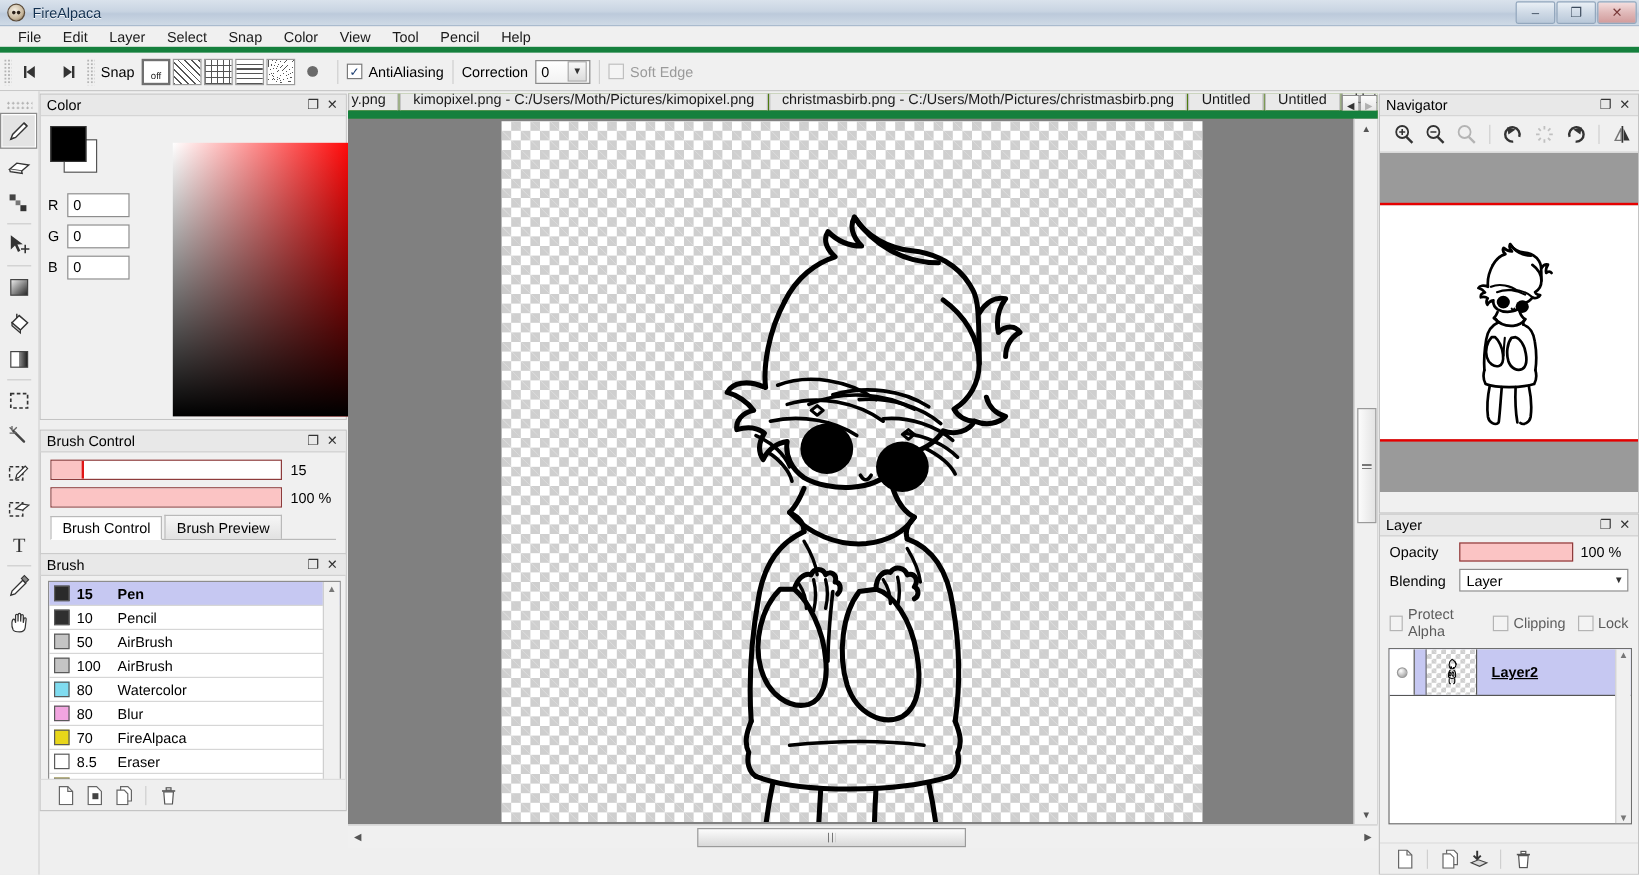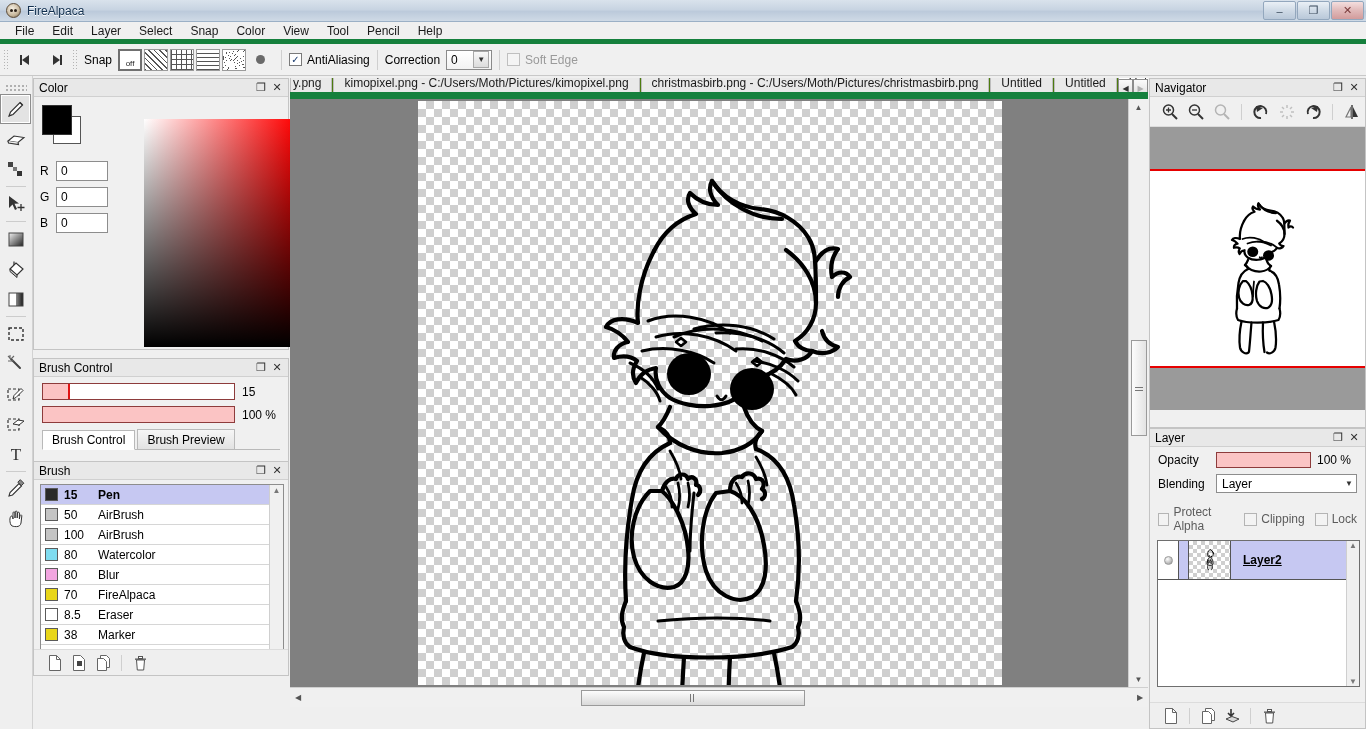--- a/index.html
+++ b/index.html
@@ -565,20 +565,25 @@
     <div class="panel-head">
       <span class="ttl">Brush</span>
       <span class="pbtn">❐</span>
       <span class="pbtn">✕</span>
     </div>
     <div class="brush-list">
       <div class="brush-row sel">
         <span class="brush-chip" style="background:#2a2a2a"></span>
         <span class="brush-size">15</span>
         <span class="brush-name">Pen</span>
+      </div>
+      <div class="brush-row">
+        <span class="brush-chip" style="background:#2f2f2f"></span>
+        <span class="brush-size">10</span>
+        <span class="brush-name">Pencil</span>
       </div>
       <div class="brush-row">
         <span class="brush-chip" style="background:#c4c4c4"></span>
         <span class="brush-size">50</span>
         <span class="brush-name">AirBrush</span>
       </div>
       <div class="brush-row">
         <span class="brush-chip" style="background:#c4c4c4"></span>
         <span class="brush-size">100</span>
         <span class="brush-name">AirBrush</span>

